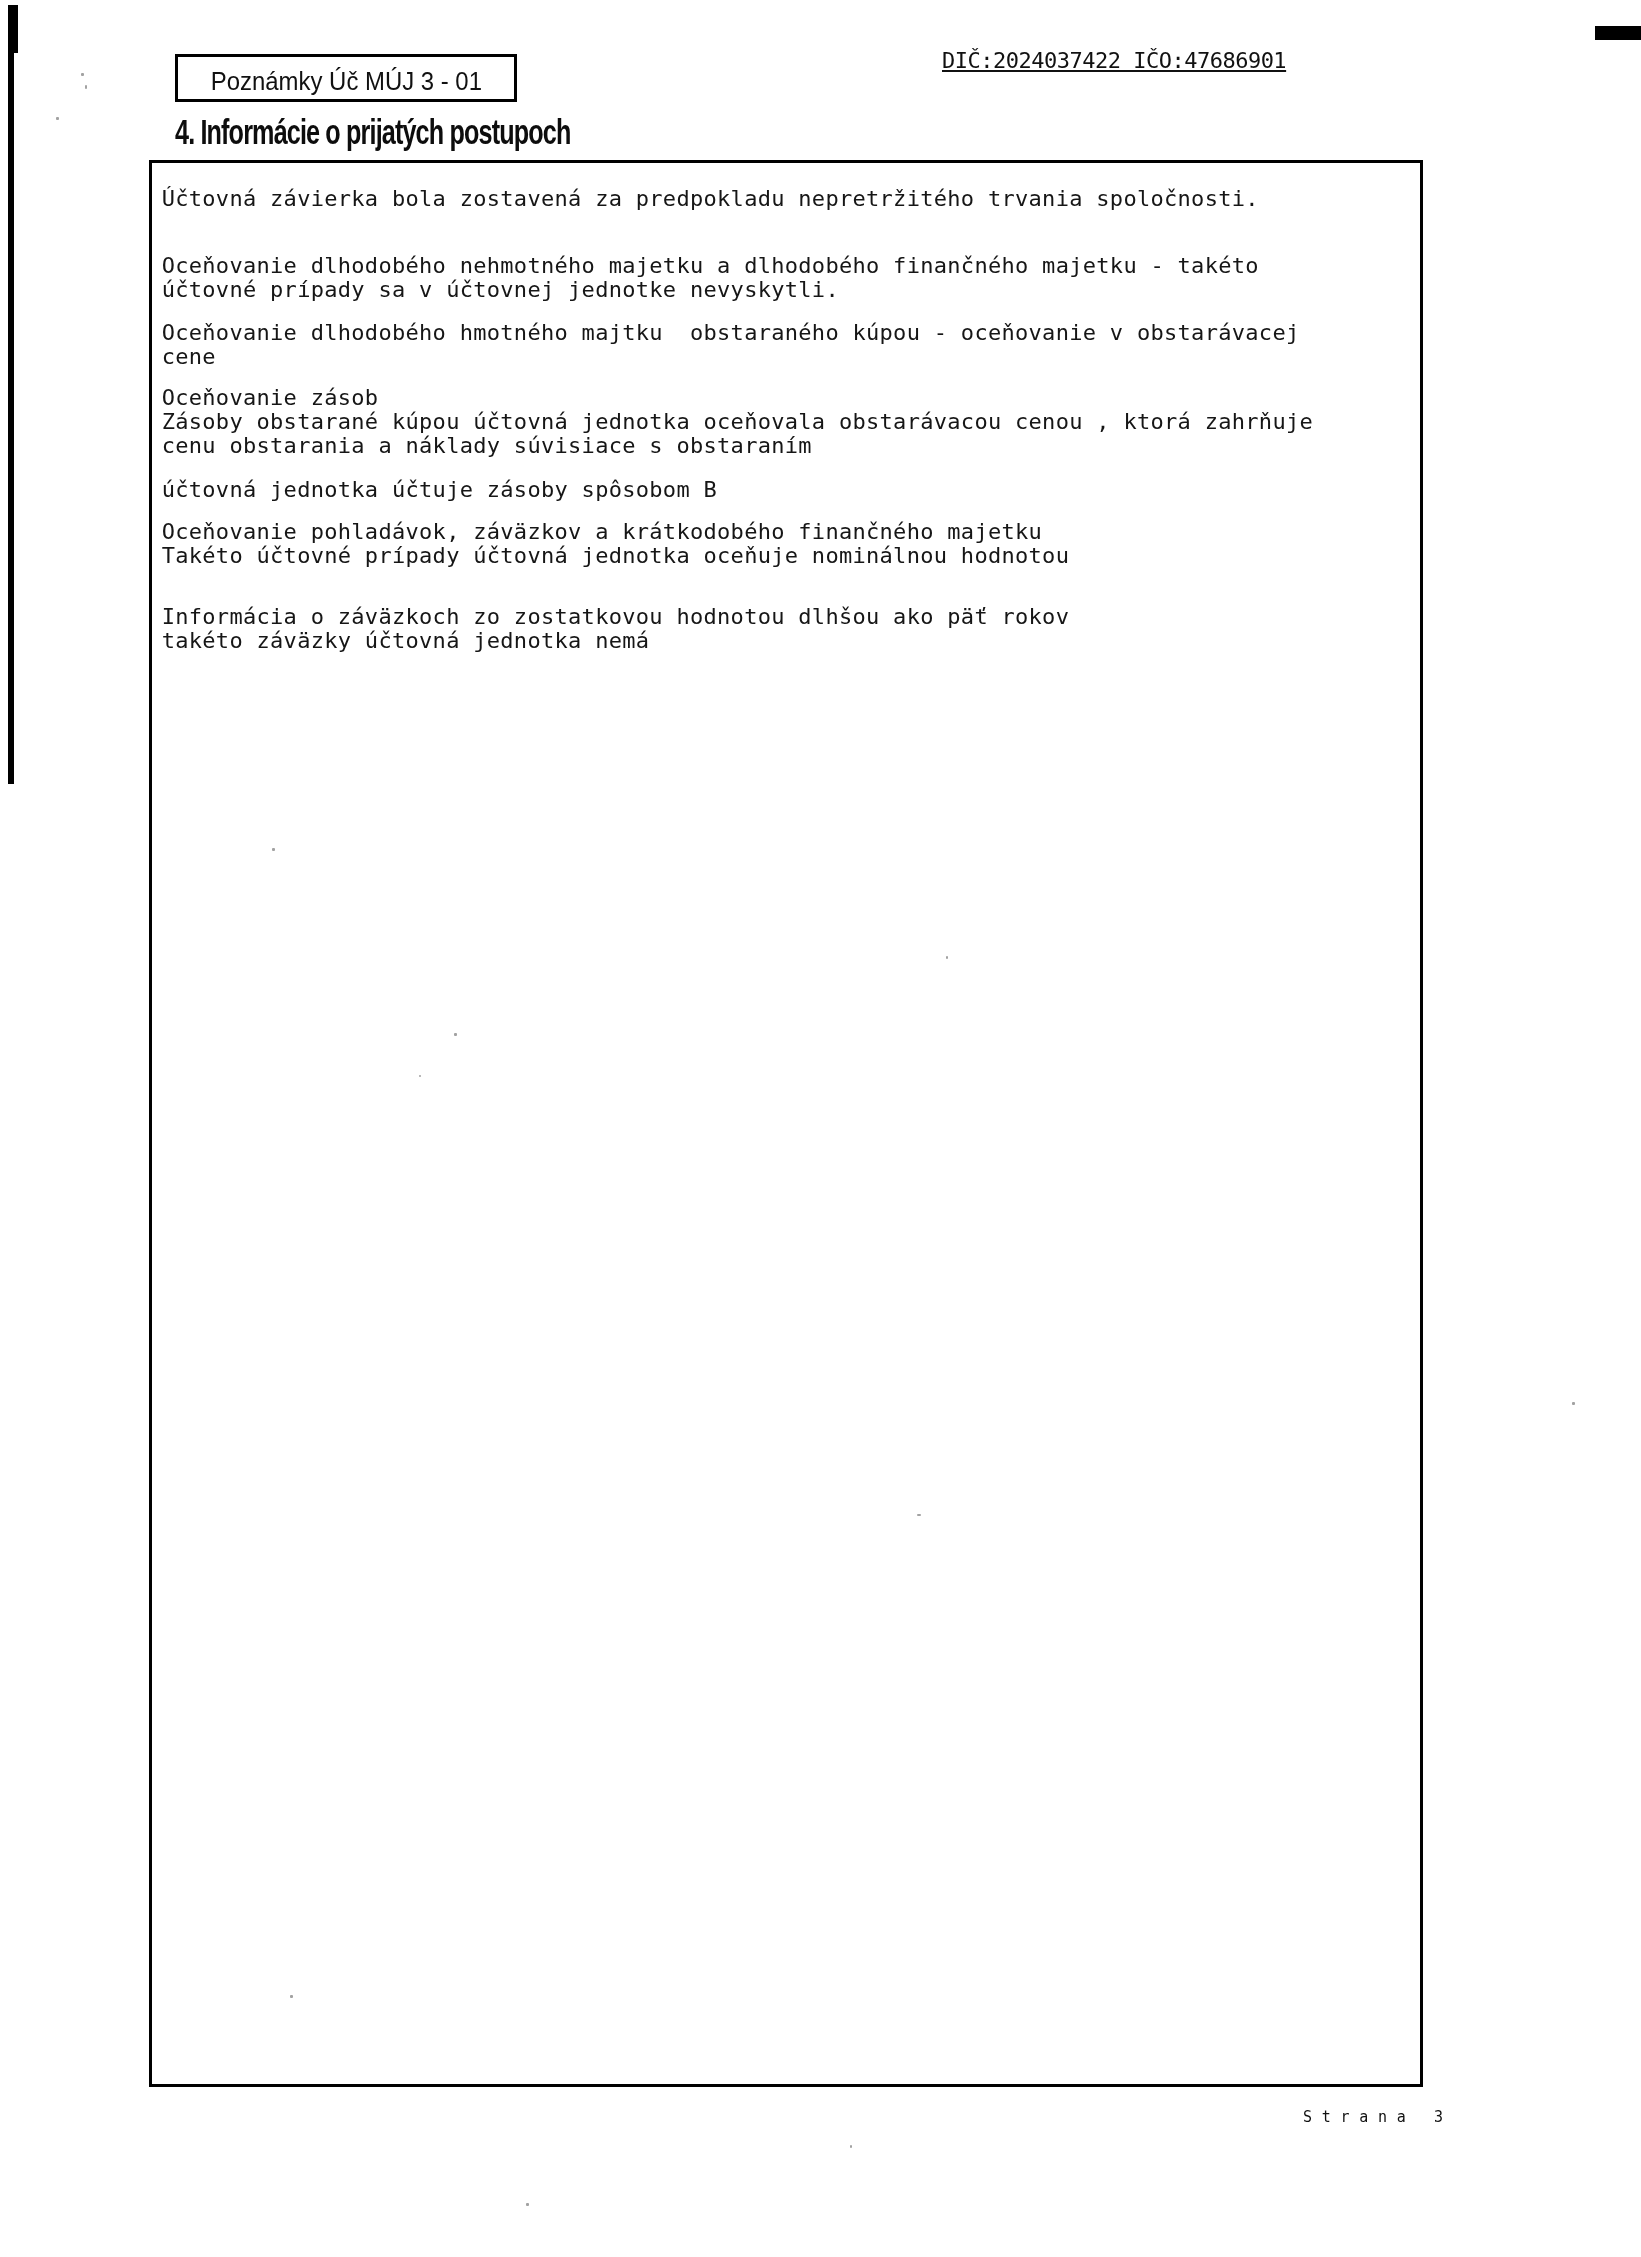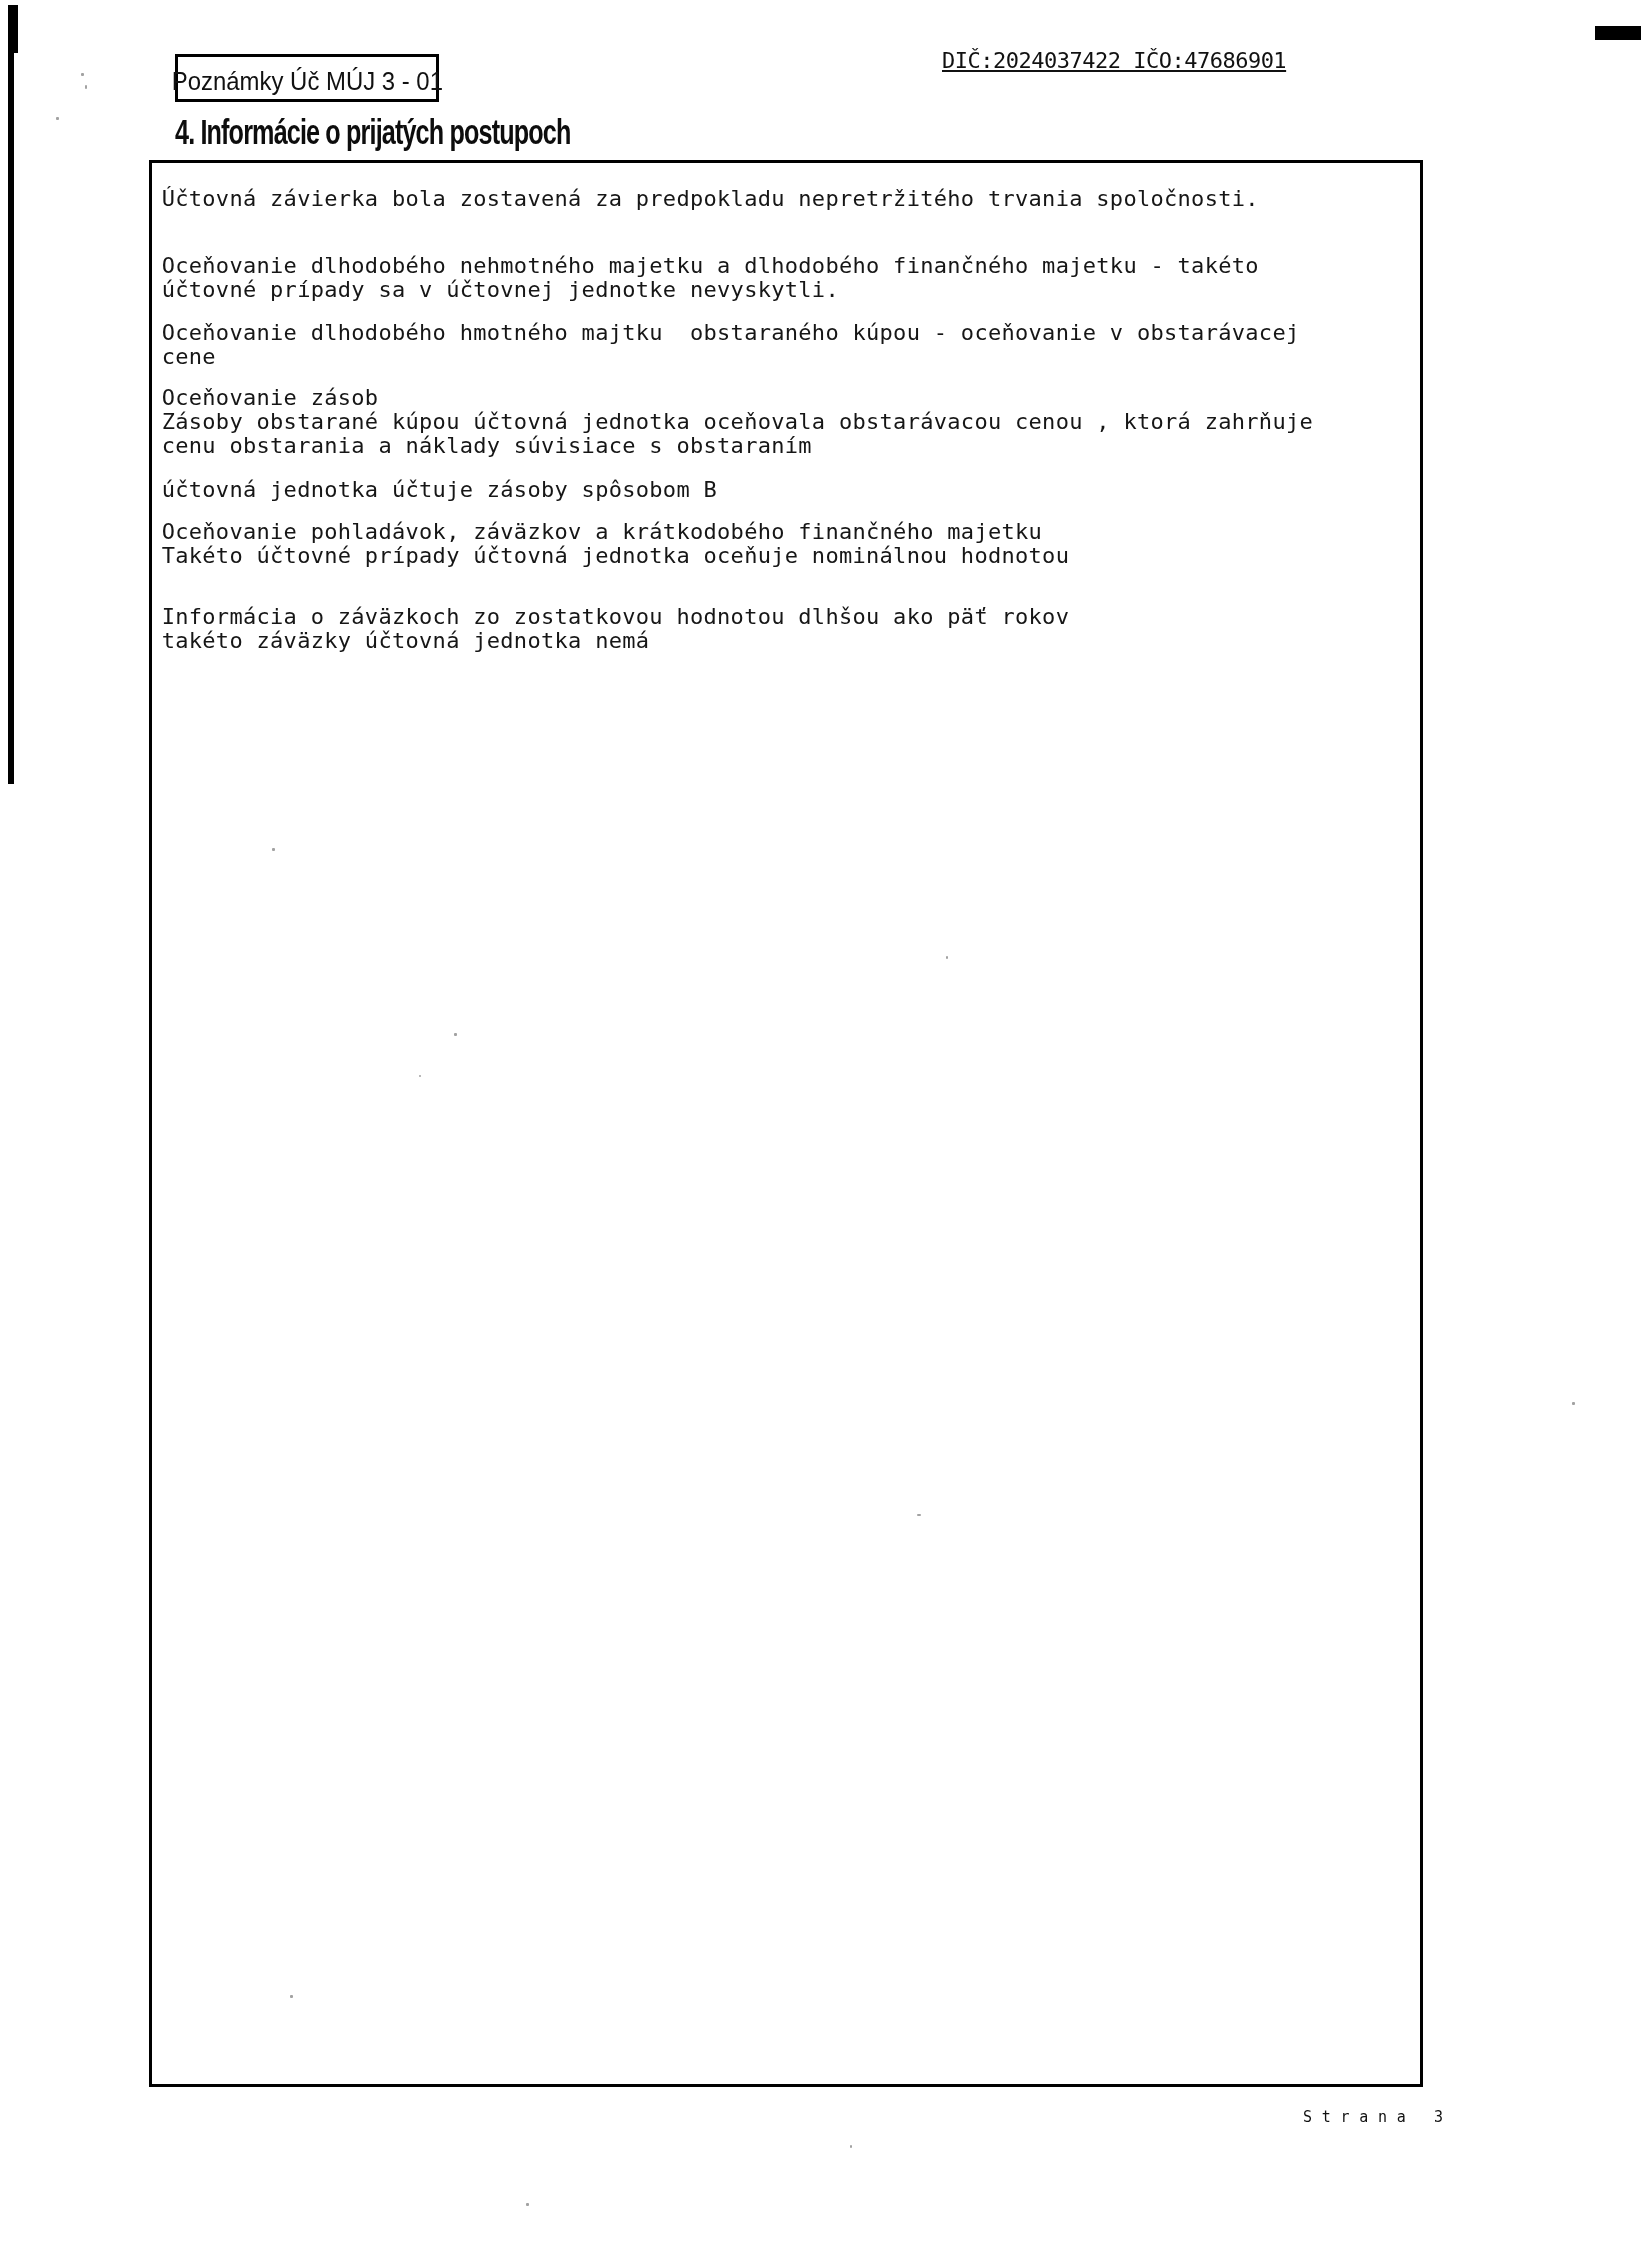--- a/index.html
+++ b/index.html
@@ -40,21 +40,21 @@
     position: absolute;
     background: #555;
     opacity: 0.55;
     border-radius: 1px;
   }
 
   
   .form-label-box {
     position: absolute;
     left: 175px; top: 54px;
-    width: 264px; height: 48px;
+    width: 342px; height: 48px;
     border: 3.9px solid #000;
     box-sizing: border-box;
     display: flex;
     align-items: flex-end;
     justify-content: center;
     padding-bottom: 1.9px;
   }
   .form-label-text {
     font-family: "Liberation Sans", sans-serif;
     font-size: 26px;

